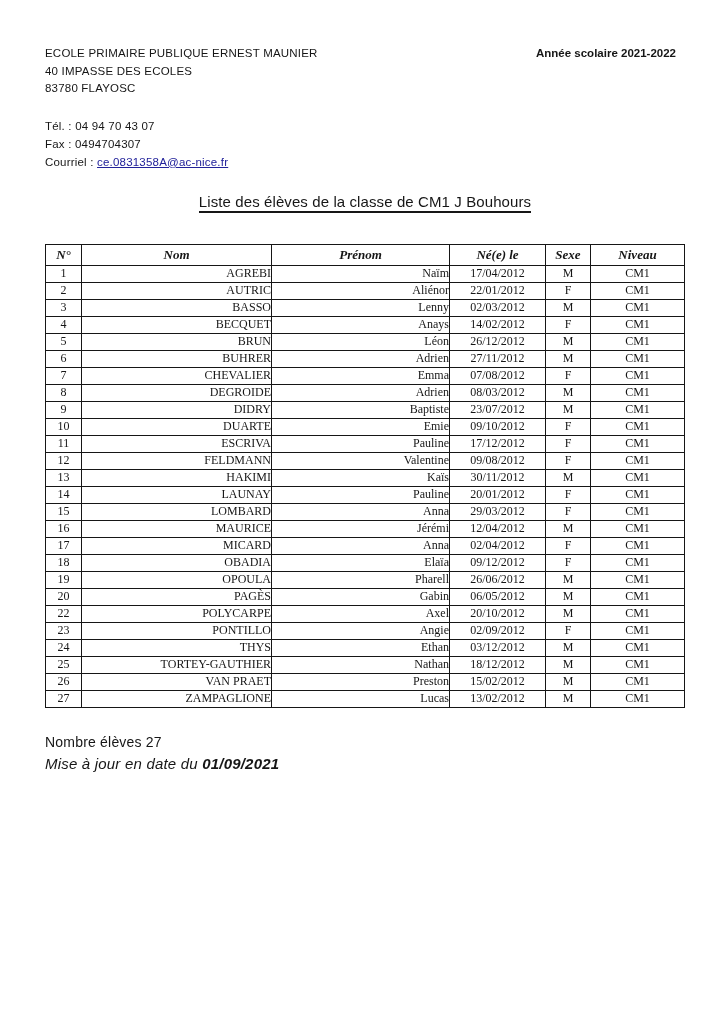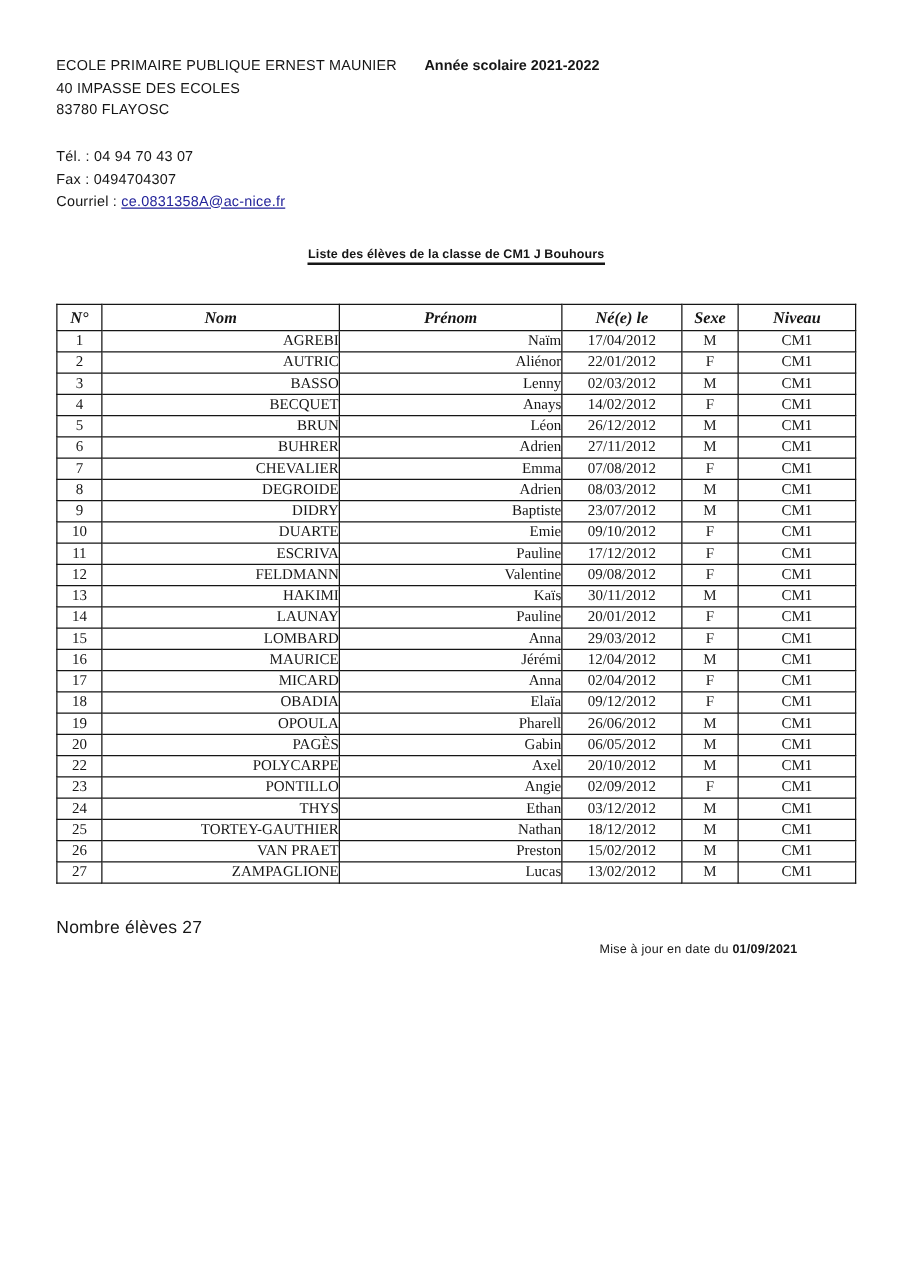--- a/index.html
+++ b/index.html
@@ -16,21 +16,21 @@
   .content {
     position: absolute;
     left: 45px;
     top: 45px;
     width: 640px;
   }
 
   
   .header-row {
     display: flex;
-    justify-content: flex-start;
+    justify-content: space-between;
     align-items: flex-start;
     gap: 22px;
   }
   .school-block div {
     font-size: 11.5px;
     line-height: 17.5px;
     letter-spacing: 0.2px;
   }
   .school-year {
     font-size: 11.5px;
@@ -51,22 +51,22 @@
     cursor: pointer;
   }
 
   
   .title-wrap {
     margin-top: 22px;
     text-align: center;
   }
   .doc-title {
     display: inline-block;
-    font-size: 10px;
-    font-weight: bold;
+    font-size: 15px;
+    font-weight: normal;
     letter-spacing: 0.1px;
     border-bottom: 2px solid #161616;
     padding-bottom: 1px;
   }
 
   
   table.students {
     margin-top: 31px;
     border-collapse: collapse;
     table-layout: fixed;
@@ -100,24 +100,24 @@
   }
 
   
   .footer-count {
     margin-top: 26px;
     font-size: 14px;
     letter-spacing: 0.2px;
   }
   .footer-updated {
     margin-top: 5px;
-    font-size: 10px;
-    text-align: right;
+    font-size: 15px;
     padding-right: 47px;
     letter-spacing: 0.2px;
+    font-style: italic;
   }
   .footer-updated b { font-weight: bold; }
 </style>
 </head>
 <body>
 
 <div class="page">
   <div class="content">
 
     <div class="header-row">

